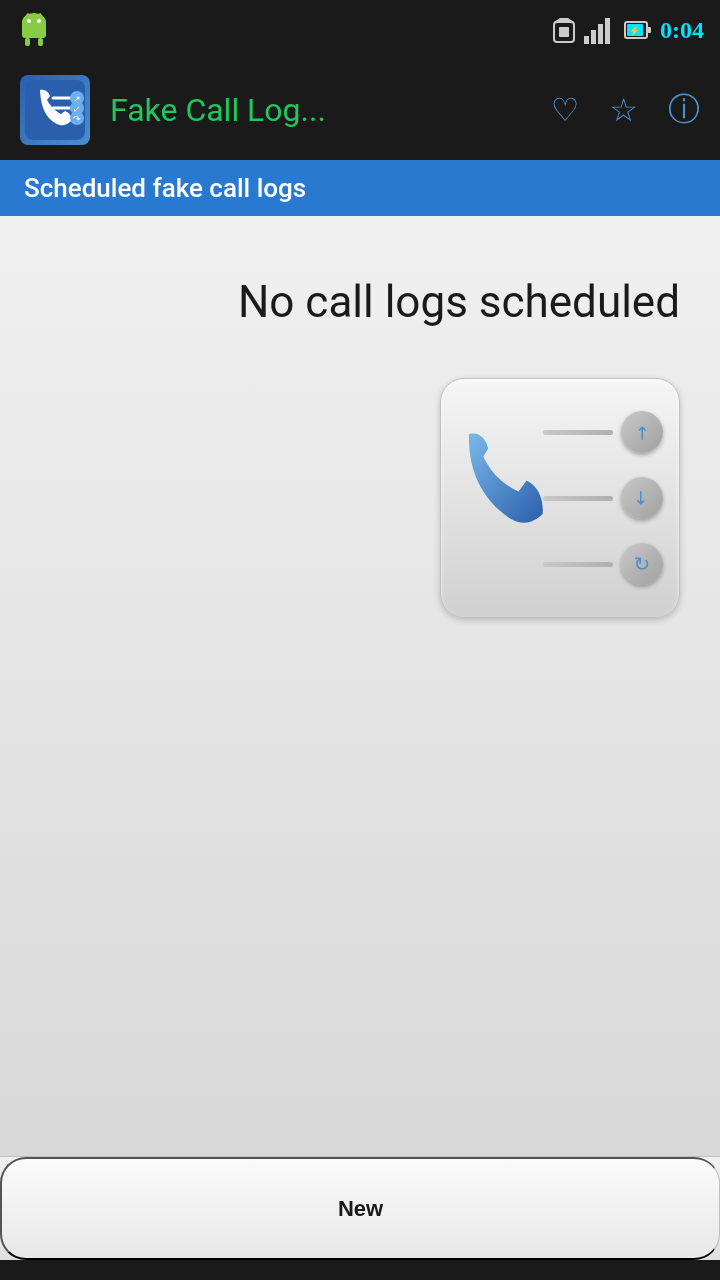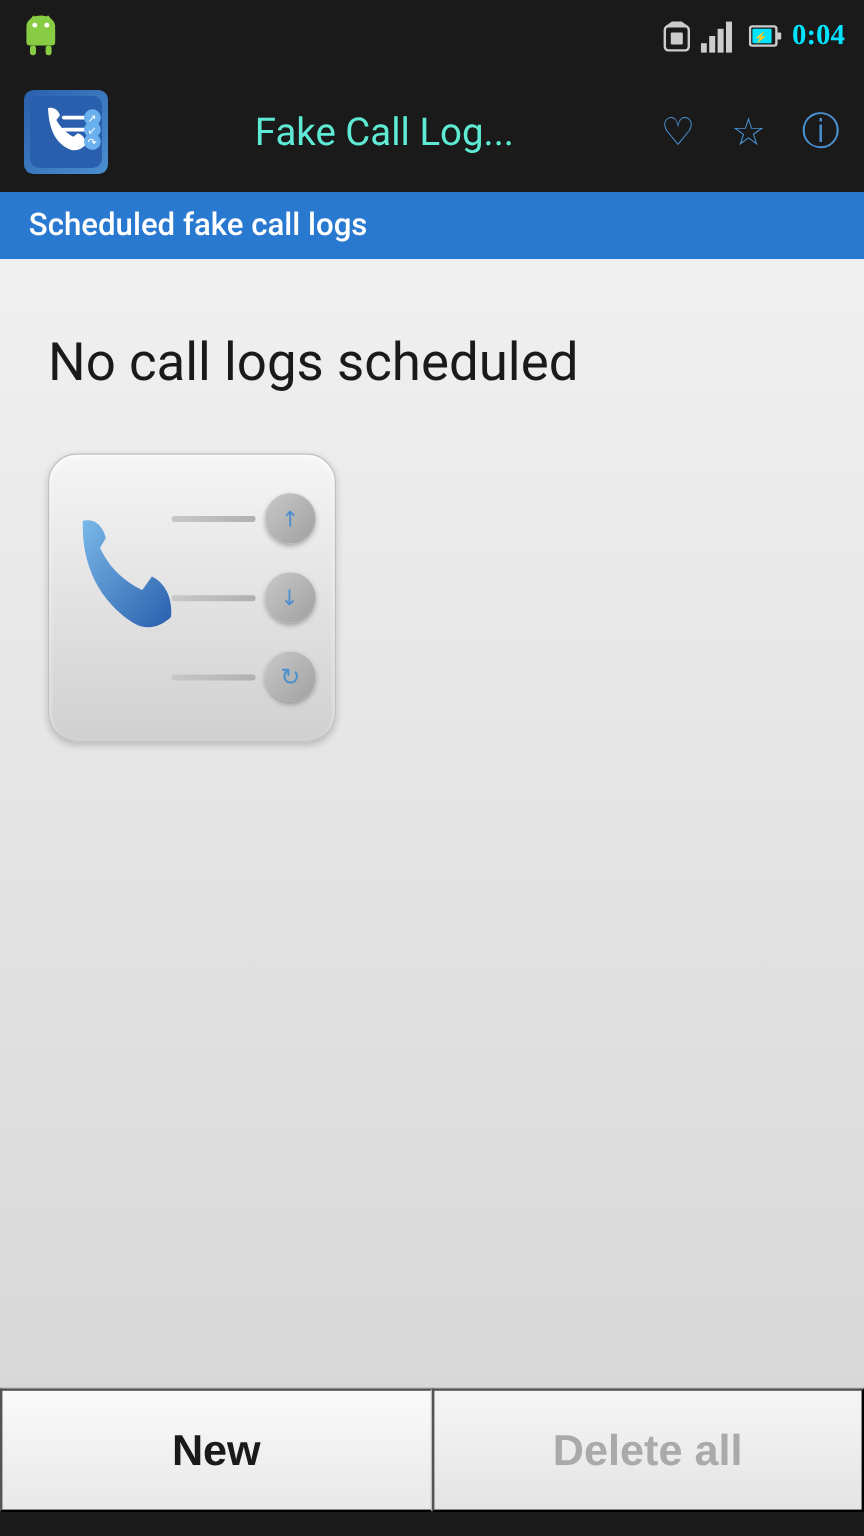--- a/index.html
+++ b/index.html
@@ -58,25 +58,24 @@
       width: 70px;
       height: 70px;
       border-radius: 8px;
       background: linear-gradient(135deg, #2a5fad, #4a8fd0);
       display: flex;
       align-items: center;
       justify-content: center;
       flex-shrink: 0;
     }
     .app-title {
-      color: #5eead4;
+      color: #22c55e;
       font-size: 32px;
       font-weight: 400;
       flex: 1;
-      text-align: center;
     }
     .app-bar-icons {
       display: flex;
       gap: 30px;
       align-items: center;
     }
     .app-bar-icon {
       color: #4a8fd0;
       font-size: 32px;
       cursor: pointer;
@@ -97,21 +96,21 @@
       font-weight: 500;
     }
 
     
     #main-content {
       width: 720px;
       height: 940px;
       background: linear-gradient(180deg, #f0f0f0 0%, #d8d8d8 100%);
       display: flex;
       flex-direction: column;
-      align-items: flex-start;
+      align-items: flex-end;
       padding: 60px 40px 20px;
     }
 
     .empty-title {
       font-size: 44px;
       color: #1a1a1a;
       text-align: center;
       margin-bottom: 50px;
       font-weight: 400;
     }
@@ -154,22 +153,23 @@
       border-top: 1px solid #c0c0c0;
       display: flex;
     }
 
     .bottom-btn {
       flex: 1;
       display: flex;
       align-items: center;
       justify-content: center;
       cursor: pointer;
-      font-size: 36px;
+      font-size: 22px;
       font-weight: 600;
+      border-radius: 26px;
     }
 
     .btn-new {
       color: #1a1a1a;
       border-right: 1px solid #c0c0c0;
       background: linear-gradient(180deg, #fafafa 0%, #e8e8e8 100%);
     }
 
     .btn-delete {
       color: #aaaaaa;
@@ -305,21 +305,20 @@
           </div>
         </div>
       </div>
     </div>
   </div>
 
 </div>
 
 <div id="bottom-bar">
   <button class="bottom-btn btn-new">New</button>
-  <button class="bottom-btn btn-delete">Delete all</button>
 </div>
 
 <div id="nav-bar">
   <div class="nav-btn">
     
   </div>
   <div class="nav-btn">
     <svg width="44" height="40" viewBox="0 0 44 40">
       <path d="M22 4 L4 18 L8 18 L8 36 L18 36 L18 26 L26 26 L26 36 L36 36 L36 18 L40 18 Z" fill="none" stroke="#cccccc" stroke-width="2.5" stroke-linejoin="round"></path>
     </svg>

